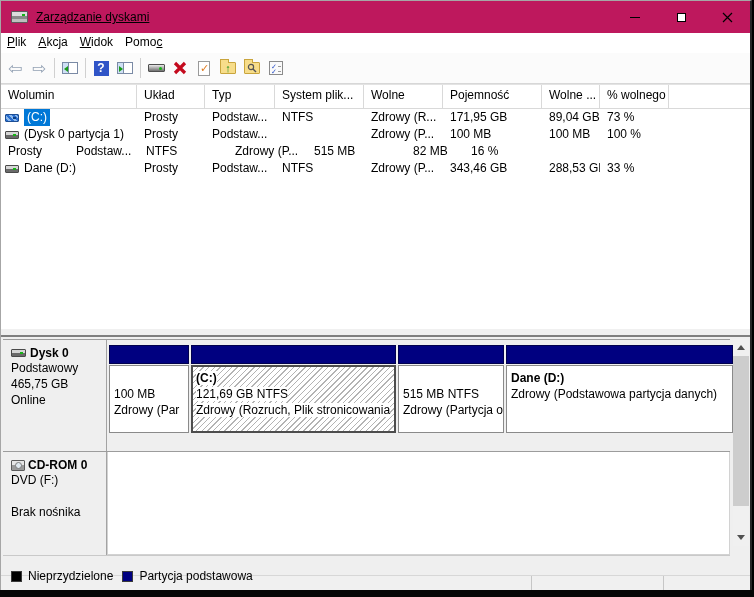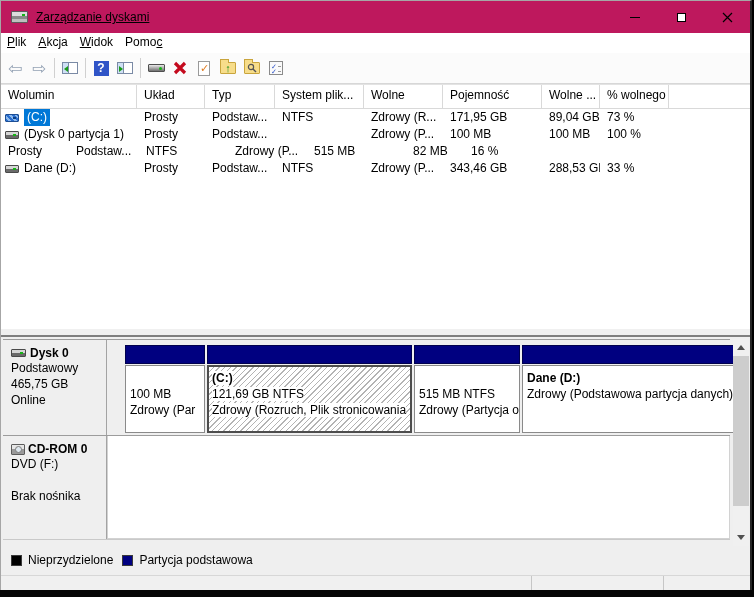--- a/index.html
+++ b/index.html
@@ -71,21 +71,21 @@
     background:linear-gradient(#d6d6d6 0 3px,#6a6a6a 3px); border:1px solid #4a4a4a; border-radius:1px; position:relative; }
   .vol-ico::after { content:""; position:absolute; right:2px; top:2px; width:3px; height:2px; background:#17b317; }
   .vol-ico.sel { background:repeating-linear-gradient(45deg,#2a6fd0 0 2px,#8db9ec 2px 4px); border-color:#1d4e94; }
   .vol-ico.sel::after { background:#0b3f86; }
   .sel-label { background:#0078D7; color:#fff; padding:0 3px; }
   
   .splitter { height:8px; flex:0 0 8px; background:#f0f0f0; border-bottom:2px solid #7f7f7f; }
   
   .graph-pane { height:238px; flex:0 0 238px; background:#efefef; position:relative; padding:2px 20px 0 2px; }
   .disk-row { display:flex; border-top:1px solid #9c9c9c; }
-  .disk-row.d0 { height:96px;gap:16px; }
+  .disk-row.d0 { height:112px; }
   .disk-row.cd { height:105px; border-bottom:1px solid #c9c9c9; }
   .disk-label { flex:0 0 104px; border-right:1px solid #a3a3a3; padding:6px 4px 0 8px; background:#efefef; }
   .disk-label .nm { display:flex; align-items:center; font-weight:bold; }
   .disk-label .ln { line-height:16px; }
   .dsk-ico { width:15px; height:8px; margin-right:4px; flex:0 0 15px;
     background:linear-gradient(#d6d6d6 0 3px,#6a6a6a 3px); border:1px solid #4a4a4a; border-radius:1px; position:relative; }
   .dsk-ico::after { content:""; position:absolute; right:2px; top:2px; width:3px; height:2px; background:#17b317; }
   .cd-ico { width:14px; height:11px; margin-right:3px; flex:0 0 14px; position:relative;
     background:linear-gradient(#e6e6e6 0 4px,#9a9a9a 4px); border:1px solid #5c5c5c; border-radius:1px; }
   .cd-ico::after { content:""; position:absolute; left:3px; top:1px; width:5px; height:5px;

